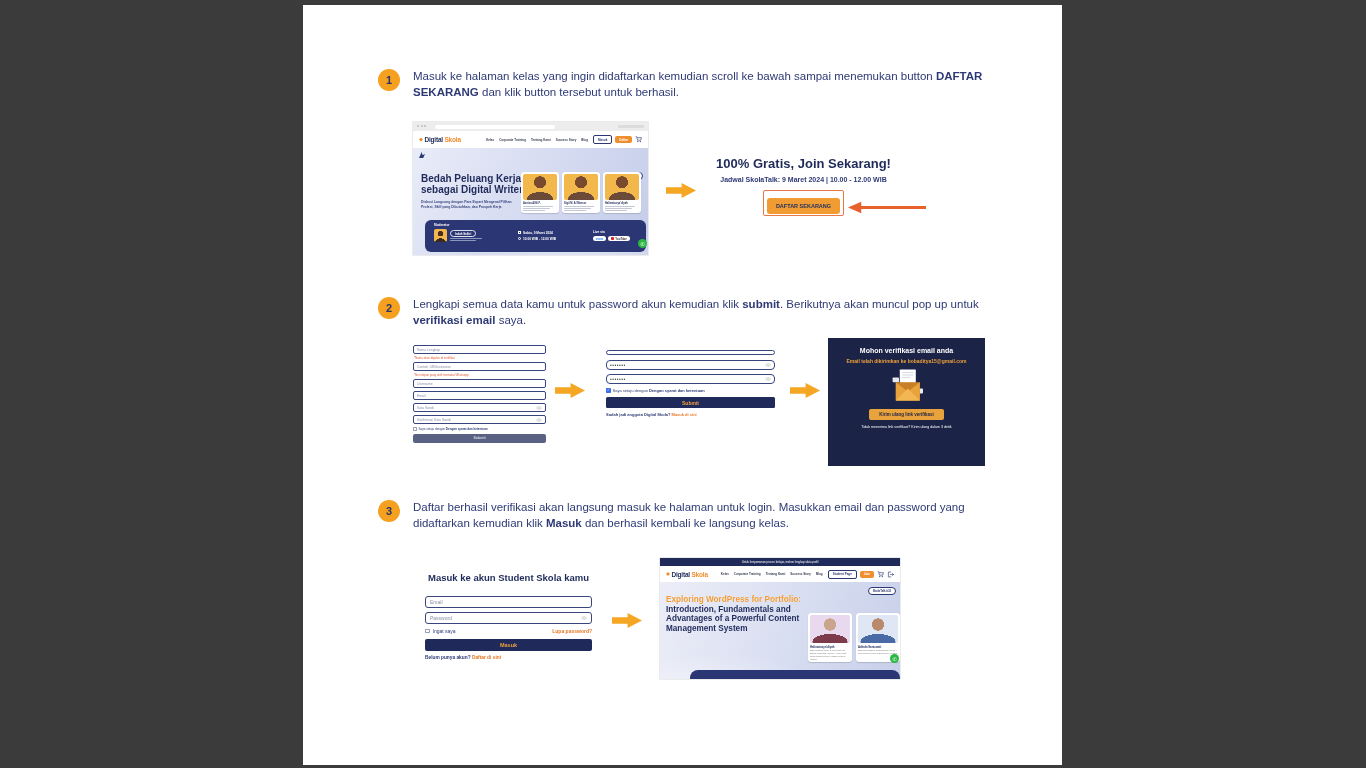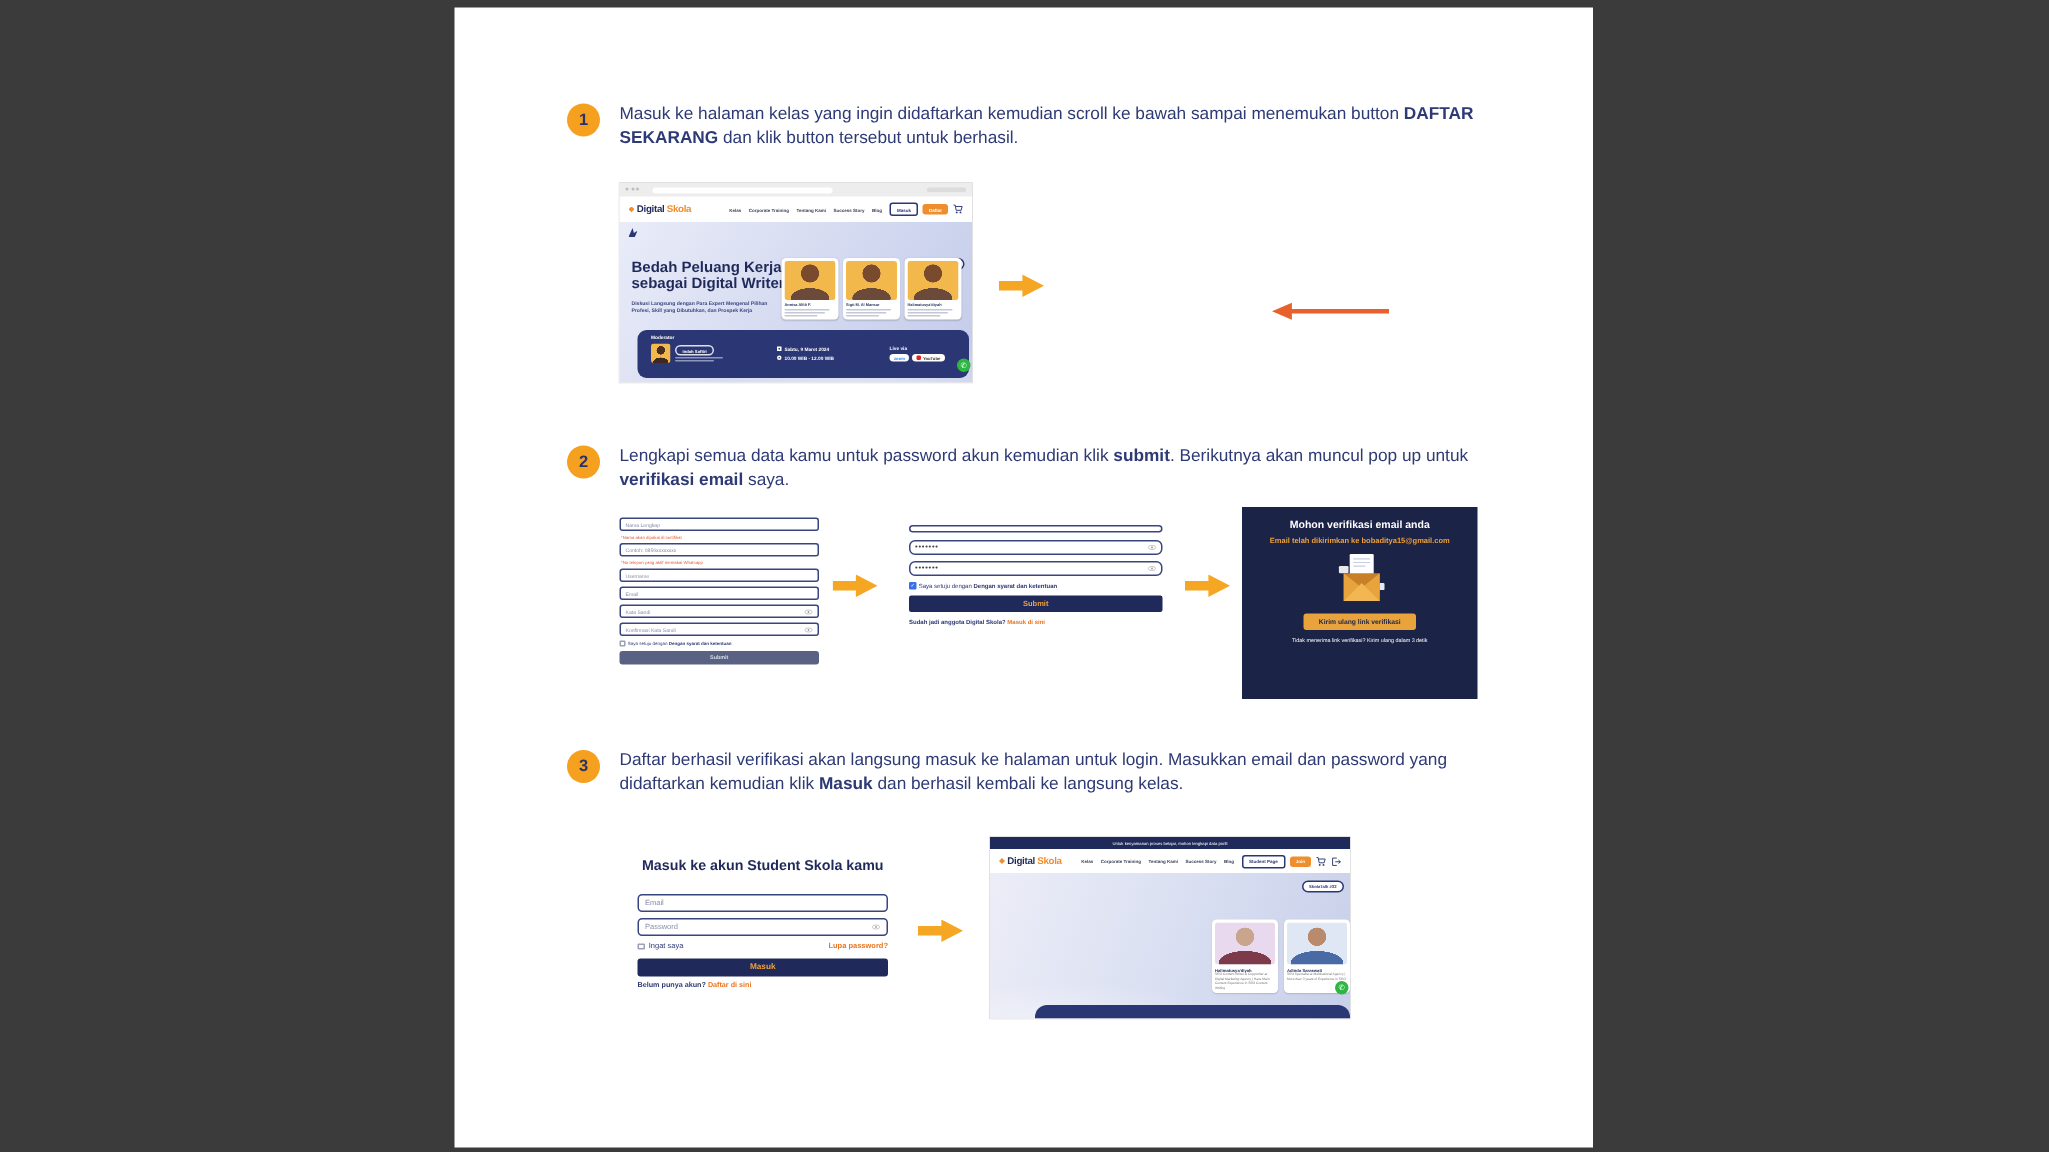--- a/index.html
+++ b/index.html
@@ -238,20 +238,27 @@
               <span>YouTube</span>
             </span>
         </div>
       </div>
     </div>
     <span class="wa" style="right:1px; bottom:7px;">✆</span>
   </div>
 
   <div class="flow-arrow abs" style="left:363px; top:177px;"></div>
 
+  <div class="callout abs">
+    <div class="callout-title">100% Gratis, Join Sekarang!</div>
+    <div class="callout-sched">Jadwal SkolaTalk: 9 Maret 2024 | 10.00 - 12.00 WIB</div>
+    <div class="btn-annot">
+      <span class="daftar-btn">DAFTAR SEKARANG</span>
+    </div>
+  </div>
   <div class="red-arrow abs" style="left:545px; top:196px;"></div>
 
   <div class="step-row" style="top:292px;">
     <div class="step-num">2</div>
     <div class="step-text"><span>Lengkapi semua data kamu untuk password akun kemudian klik </span><b>submit</b><span>. Berikutnya akan muncul pop up untuk </span><b>verifikasi email</b><span> saya.</span></div>
   </div>
 
   <div class="form1 abs">
     <div class="mini-in">
         <span>Nama Lengkap</span>
@@ -386,20 +393,21 @@
           <circle cx="4" cy="8" r="0.9" fill="#2B3674"></circle>
           <circle cx="7.6" cy="8" r="0.9" fill="#2B3674"></circle>
         </svg>
       <svg width="7" height="7" viewBox="0 0 10 10">
           <path d="M6 1.5H2v7h4" fill="none" stroke="#2B3674" stroke-width="0.9"></path>
           <path d="M4.5 5h5M7.6 3.3L9.4 5 7.6 6.7" fill="none" stroke="#2B3674" stroke-width="0.9"></path>
         </svg>
     </div>
     <div class="hero2">
       <span class="badge-pill" style="right:4px; top:5px;">SkolaTalk #32</span>
+      <div class="hero2-title"><span class="t-or">Exploring WordPress for Portfolio:</span> <span class="t-nv">Introduction, Fundamentals and Advantages of a Powerful Content Management System</span></div>
       <div class="cards2">
         <div class="sp2-card">
           <div class="sp2-photo ph-a"></div>
           <div class="sp2-name">Halimatusya'diyah</div>
           <div class="sp2-desc">SEO Content Writer &amp; Copywriter at Digital Marketing Agency | Have Main Content Experience in SEO Content Writing</div>
         </div>
         <div class="sp2-card">
           <div class="sp2-photo ph-b"></div>
           <div class="sp2-name">Adinda Saraswati</div>
           <div class="sp2-desc">SEO Specialist at Multinational Agency | More than 3 years of Experience in SEO</div>

